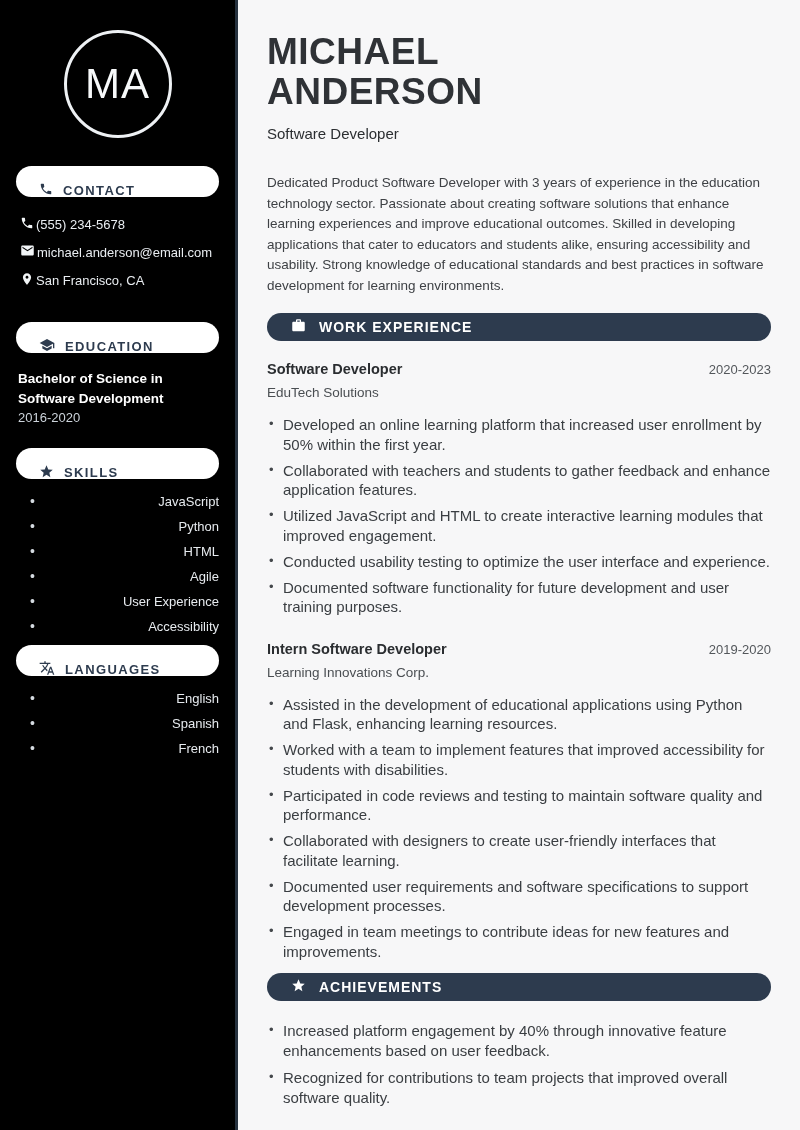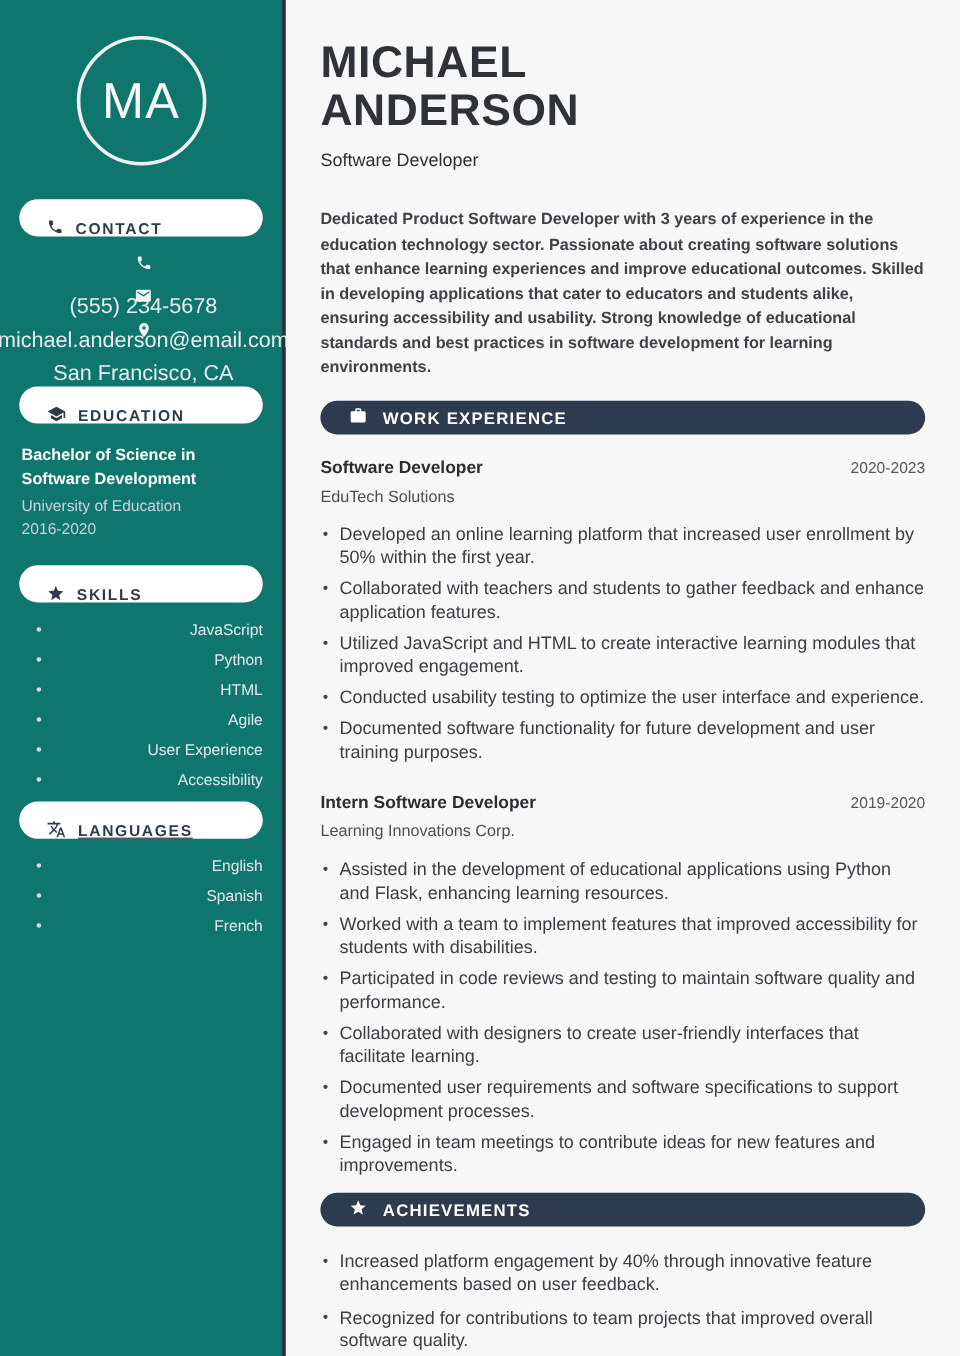--- a/index.html
+++ b/index.html
@@ -3,60 +3,60 @@
 <meta charset="utf-8">
 <style>
   * { margin:0; padding:0; box-sizing:border-box; }
   html,body { background:#f7f7f8; }
   .page {
     width:800px; height:1130px; display:flex; overflow:hidden;
     font-family:"Liberation Sans", sans-serif; background:#f7f7f8;
   }
   
   .sidebar {
-    flex:0 0 238px; width:238px; background:#0f766e; color:#e9edf1;
+    flex:0 0 238px; width:238px; background:#000000; color:#e9edf1;
     padding:30px 16px 20px 16px; border-right:3px solid #26323f;
   }
   .avatar {
     width:108px; height:108px; margin:0 auto; border-radius:50%;
     border:3px solid #eef1f4; display:flex; align-items:center; justify-content:center;
     color:#f7f9fa; font-size:42px; font-weight:500; letter-spacing:1px;
   }
   .side-pill {
     margin-top:28px; background:#ffffff; color:#2d3b4e; border-radius:999px;
     height:31px; display:flex; align-items:center; gap:10px; padding:18px 12px 0 23px;
     font-size:13px; font-weight:700; letter-spacing:1.4px;
   }
   .side-pill svg { flex:0 0 auto; }
   .contact-list { list-style:none; margin-top:13px; }
   .contact-list li {
-    display:flex; align-items:center; gap:14px; padding:0 0 0 4px;
-    height:28px; font-size:18px; color:#e9edf1;flex-direction:column;
+    display:flex; align-items:center; gap:2px; padding:0 0 0 4px;
+    height:28px; font-size:13px; color:#e9edf1;
   }
   .contact-list svg { flex:0 0 auto; color:#f2f5f7; }
   .edu-block { margin-top:16px; padding:0 2px; }
   .edu-degree { font-size:13.5px; font-weight:700; color:#ffffff; line-height:19.5px; }
   .edu-school { margin-top:4px; font-size:13px; color:#ccd3da; line-height:19px; }
   .edu-years  { font-size:13px; color:#ccd3da; line-height:19px; }
   .side-pill.skills { margin-top:21px; }
-  .side-pill.langs  { margin-top:4px;text-decoration:underline; }
+  .side-pill.langs  { margin-top:4px; }
   .dot-list { list-style:none; margin-top:16px; padding-left:14px; }
   .dot-list li {
     position:relative; padding-left:16px; margin-bottom:11px;
     font-size:13px; line-height:14px; color:#e6eaee;text-align:right;
   }
   .dot-list li::before {
     content:"•"; position:absolute; left:0; top:-1px; color:#d4dae0; font-size:14px;
   }
   
   .main { flex:1 1 auto; padding:32px 29px 0 29px; }
   .name { color:#2f3236; font-size:37px; font-weight:700; line-height:40px; letter-spacing:0.5px; }
   .name span { display:block; }
   .job-subtitle { margin-top:13px; font-size:15px; color:#2b2e31; }
-  .summary { margin-top:31px; font-size:13.5px; line-height:20.5px; color:#3e4145;font-weight:bold; }
+  .summary { margin-top:31px; font-size:13.5px; line-height:20.5px; color:#3e4145; }
   .main-pill {
     margin-top:17px; background:#2d3b4e; color:#ffffff; border-radius:999px;
     height:28px; display:flex; align-items:center; gap:13px; padding:0 24px;
     font-size:14px; font-weight:700; letter-spacing:1px;
   }
   .main-pill svg { flex:0 0 auto; }
   .job-head { margin-top:20px; display:flex; justify-content:space-between; align-items:baseline; }
   .job-head.second { margin-top:24px; }
   .job-title { font-size:14.5px; font-weight:700; color:#2a2d30; }
   .job-dates { font-size:13px; color:#53575b; }
@@ -122,21 +122,20 @@
     <div class="side-pill">
       <span>
         <svg width="16" height="16" viewBox="0 0 24 24" fill="currentColor">
             <path d="M5 13.18v4L12 21l7-3.82v-4L12 17l-7-3.82zM12 3L1 9l11 6 9-4.91V17h2V9L12 3z"></path>
           </svg>
       </span>
       <span>EDUCATION</span>
     </div>
     <div class="edu-block">
       <div class="edu-degree">Bachelor of Science in Software Development</div>
-      <div class="edu-school">University of Education</div>
       <div class="edu-years">2016-2020</div>
     </div>
 
     <div class="side-pill skills">
       <span>
         <svg width="15" height="15" viewBox="0 0 24 24" fill="currentColor">
             <path d="M12 17.27L18.18 21l-1.64-7.03L22 9.24l-7.19-.61L12 2 9.19 8.63 2 9.24l5.46 4.73L5.82 21z"></path>
           </svg>
       </span>
       <span>SKILLS</span>

